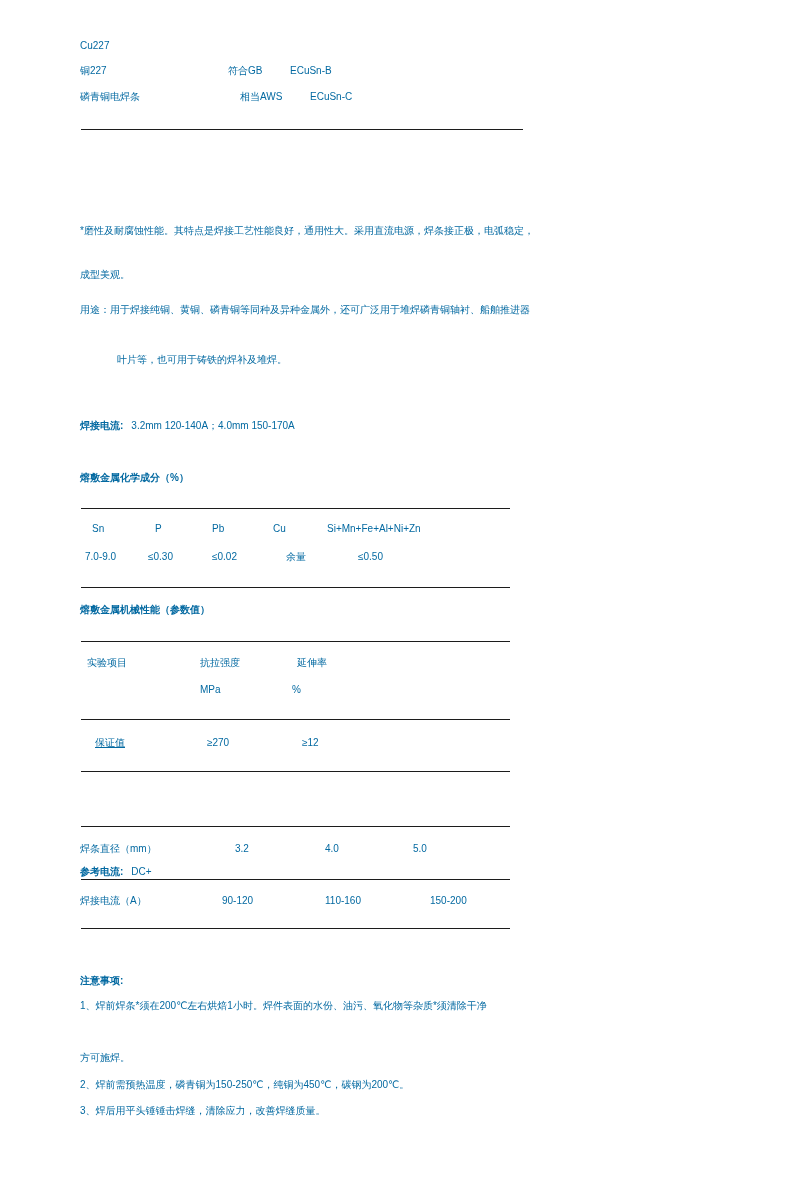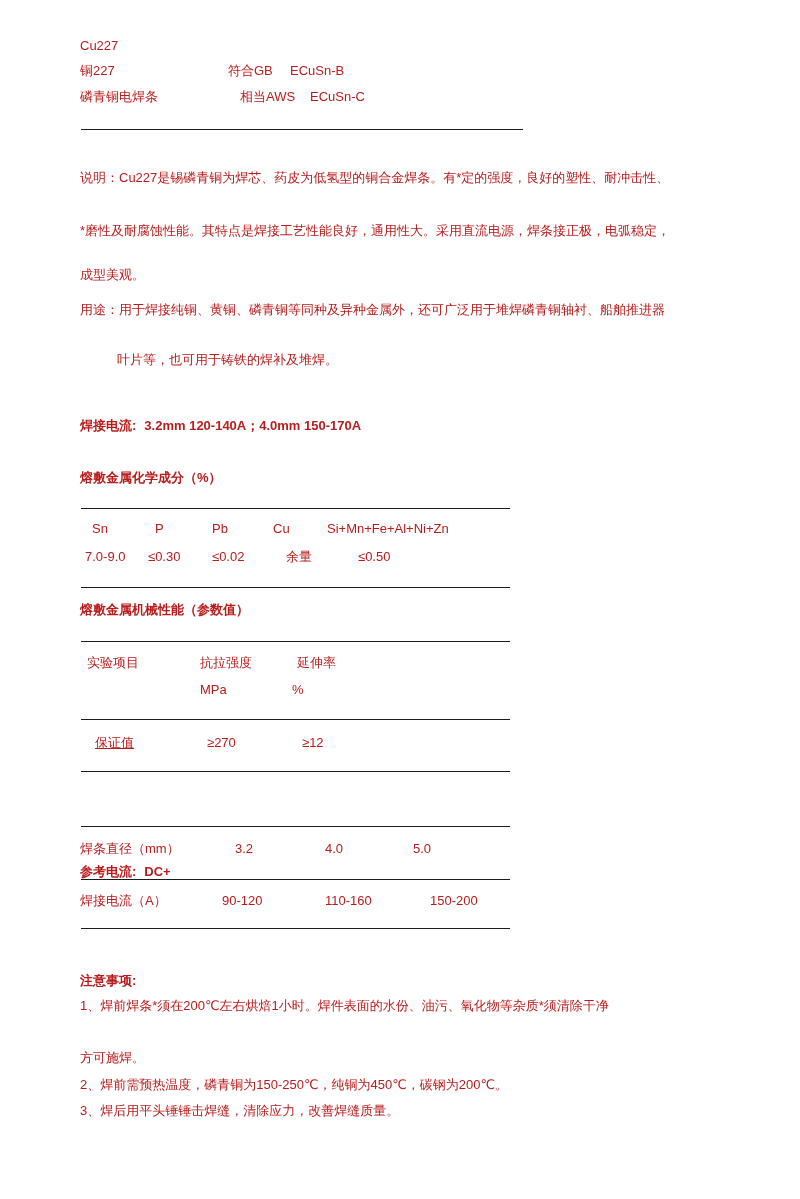--- a/index.html
+++ b/index.html
@@ -11,48 +11,47 @@
     position: relative;
     width: 800px;
     height: 1199px;
     background: #ffffff;
     font-family: "Liberation Sans", "DejaVu Sans", sans-serif;
     color: #1f1f1f;
     overflow: hidden;
   }
   .t {
     position: absolute;
-    font-size: 13px;
+    font-size: 10px;
     line-height: 20px;
     white-space: nowrap;
-    color: #b91c1c;
+    color: #0369a1;
   }
   .b { font-weight: 700; }
   .hr {
     position: absolute;
     height: 0;
     border-top: 1.5px solid #1c1c1c;
   }
-  .lblval .val { margin-left: 8px; font-weight: 700; }
+  .lblval .val { margin-left: 8px; font-weight: 400; }
 </style>
 </head>
 <body>
 
 <div class="page">
 
   <div class="t" style="left:80px; top:36px;">Cu227</div>
   <div class="t" style="left:80px; top:61px;">铜227</div>
   <div class="t" style="left:228px; top:61px;">符合GB</div>
   <div class="t" style="left:290px; top:61px;">ECuSn-B</div>
   <div class="t" style="left:80px; top:87px;">磷青铜电焊条</div>
   <div class="t" style="left:240px; top:87px;">相当AWS</div>
   <div class="t" style="left:310px; top:87px;">ECuSn-C</div>
   <div class="hr" style="left:81px; top:129px; width:442px;"></div>
 
-  <div class="t" style="left:80px; top:168px;">说明：Cu227是锡磷青铜为焊芯、药皮为低氢型的铜合金焊条。有*定的强度，良好的塑性、耐冲击性、</div>
   <div class="t" style="left:80px; top:221px;">*磨性及耐腐蚀性能。其特点是焊接工艺性能良好，通用性大。采用直流电源，焊条接正极，电弧稳定，</div>
   <div class="t" style="left:80px; top:265px;">成型美观。</div>
   <div class="t" style="left:80px; top:300px;">用途：用于焊接纯铜、黄铜、磷青铜等同种及异种金属外，还可广泛用于堆焊磷青铜轴衬、船舶推进器</div>
   <div class="t" style="left:117px; top:350px;">叶片等，也可用于铸铁的焊补及堆焊。</div>
 
   <div class="t lblval" style="left:80px; top:416px;">
     <span class="b">焊接电流:</span><span class="val">3.2mm 120-140A；4.0mm 150-170A</span>
   </div>
 
   <div class="t b" style="left:80px; top:468px;">熔敷金属化学成分（%）</div>

